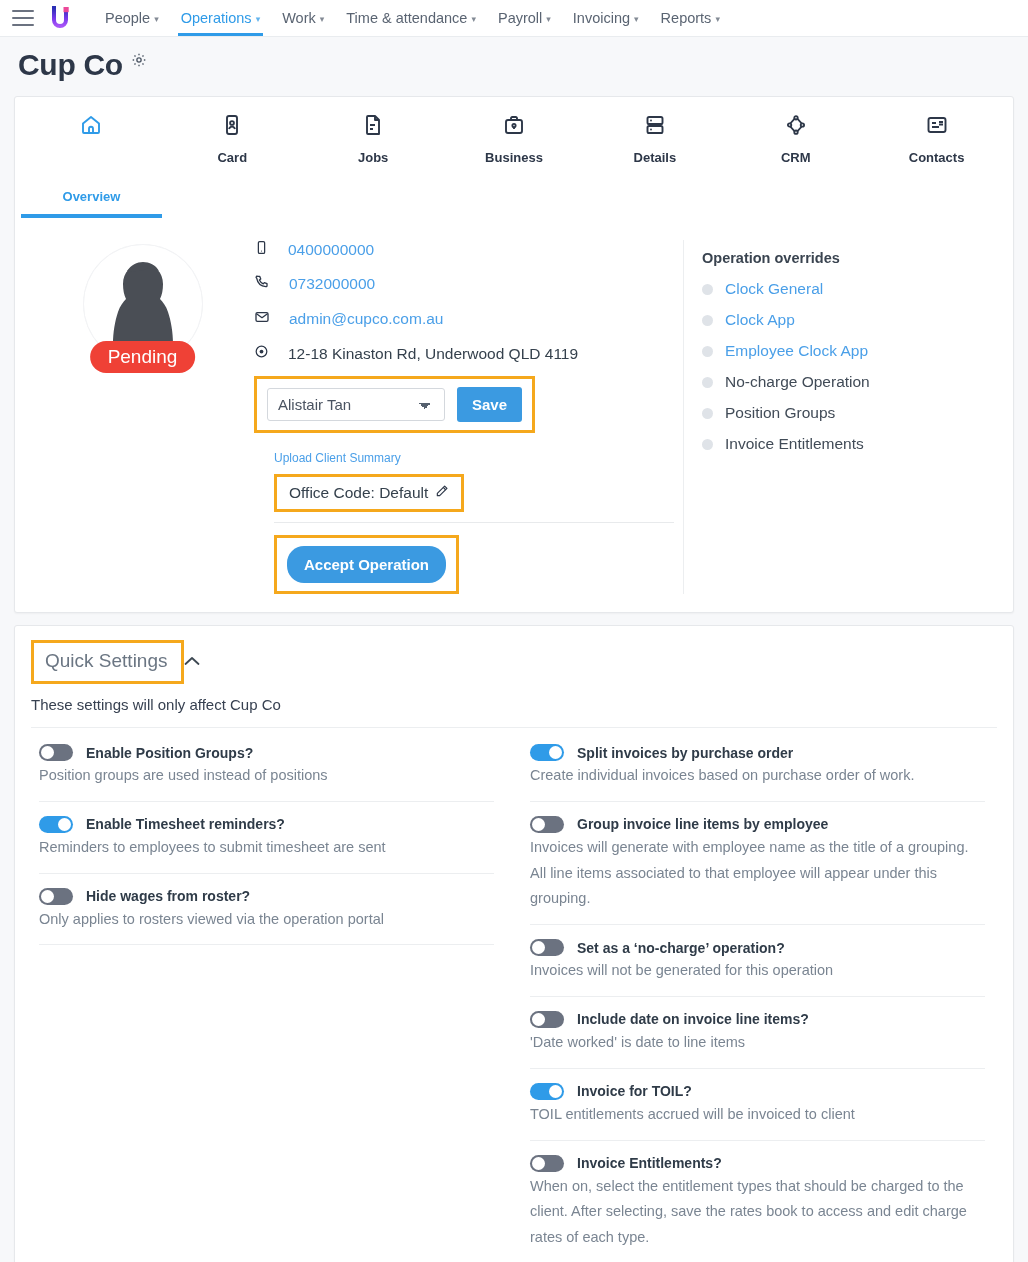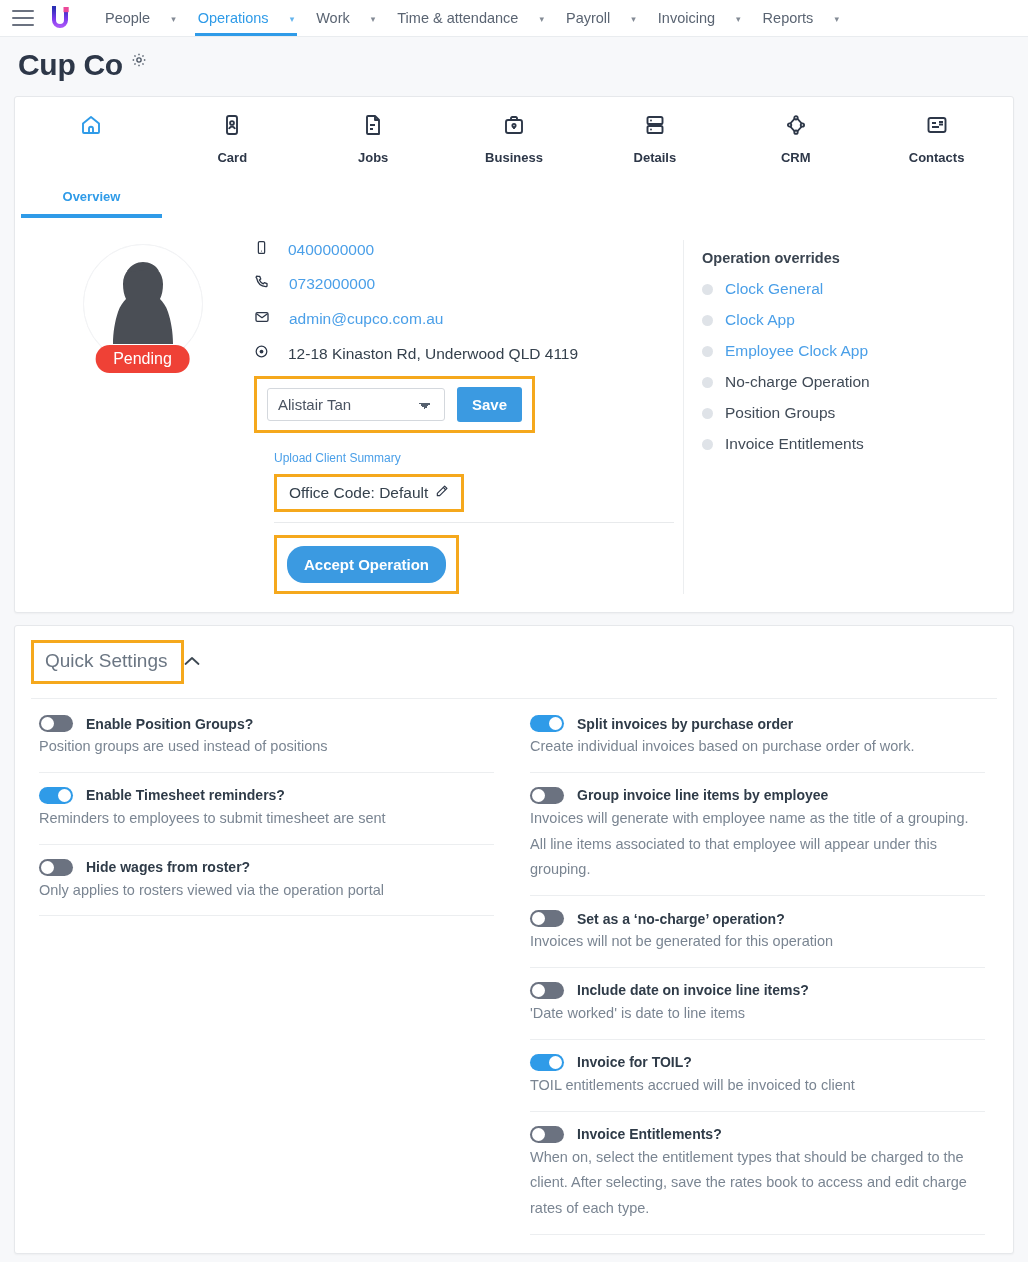--- a/index.html
+++ b/index.html
@@ -16,21 +16,21 @@
   .topnav{
     height:37px; background:#ffffff; border-bottom:1px solid #e9ecef;
     display:flex; align-items:center; padding:0 12px; gap:0;
     position:relative;
   }
   .hamburger{ width:22px; height:16px; display:flex; flex-direction:column;
     justify-content:space-between; cursor:pointer; margin-right:14px; }
   .hamburger span{ display:block; height:2px; background:#6b7280; border-radius:1px; }
   .logo{ width:24px; height:26px; position:relative; margin-right:22px; }
   .navitem{
-    display:flex; align-items:center; gap:21px; font-size:14.5px; color:#5a6472;
+    display:flex; align-items:center; gap:4px; font-size:14.5px; color:#5a6472;
     padding:9px 11px; cursor:pointer; position:relative; white-space:nowrap;
   }
   .navitem.active{ color:#2f9be8; }
   .navitem.active:after{
     content:""; position:absolute; left:8px; right:8px; bottom:-1px; height:3px;
     background:#2f9be8;
   }
   .caret{ font-size:9px; opacity:.75; display:inline-block; transform:translateY(1px); }
 
   
@@ -60,21 +60,21 @@
   .overview{ display:flex; padding:22px 20px 18px 20px; position:relative; }
   .avatar-col{ width:215px; display:flex; justify-content:center; padding-top:4px; }
   .avatar-wrap{ position:relative; width:120px; height:120px; }
   .avatar{
     width:120px; height:120px; border-radius:50%; background:#fff;
     overflow:hidden; position:relative;
     box-shadow:0 0 0 1px #f0f1f3 inset;
   }
   .badge-pending{
     position:absolute; left:50%; transform:translateX(-50%); bottom:-9px;
-    background:#ef4136; color:#fff; font-size:16px; padding:5px 18px;
+    background:#ef4136; color:#fff; font-size:19px; padding:5px 18px;
     border-radius:20px; white-space:nowrap; cursor:pointer;
   }
 
   .info-col{ flex:1; padding-left:4px; }
   .inforow{ display:flex; align-items:center; gap:19px; margin-bottom:15px; font-size:15.5px; }
   .inforow a{ color:#4a9fe8; text-decoration:none; cursor:pointer; }
   .inforow .addr{ color:#35414d; }
 
   .hl{ border:3px solid #f5a81c; background:#fff; display:inline-flex; align-items:center; }
 
@@ -406,20 +406,21 @@
     <div class="qs-title-hl">
       <span class="qs-title">Quick Settings</span>
     </div>
     <div class="chev">
       <svg width="16" height="10" viewBox="0 0 16 10" fill="none" stroke="#3d4852" stroke-width="1.8" stroke-linecap="round" stroke-linejoin="round">
         <path d="M1.5 8 8 2l6.5 6"></path>
       </svg>
     </div>
   </div>
 
+  <div class="qs-sub">These settings will only affect Cup Co</div>
   <div class="qs-sub-div"></div>
 
   <div class="qs-grid">
 
     <div class="qs-col left">
 
       <div class="setting">
         <div class="set-head">
           <div class="toggle off">
               <div class="knob"></div>

